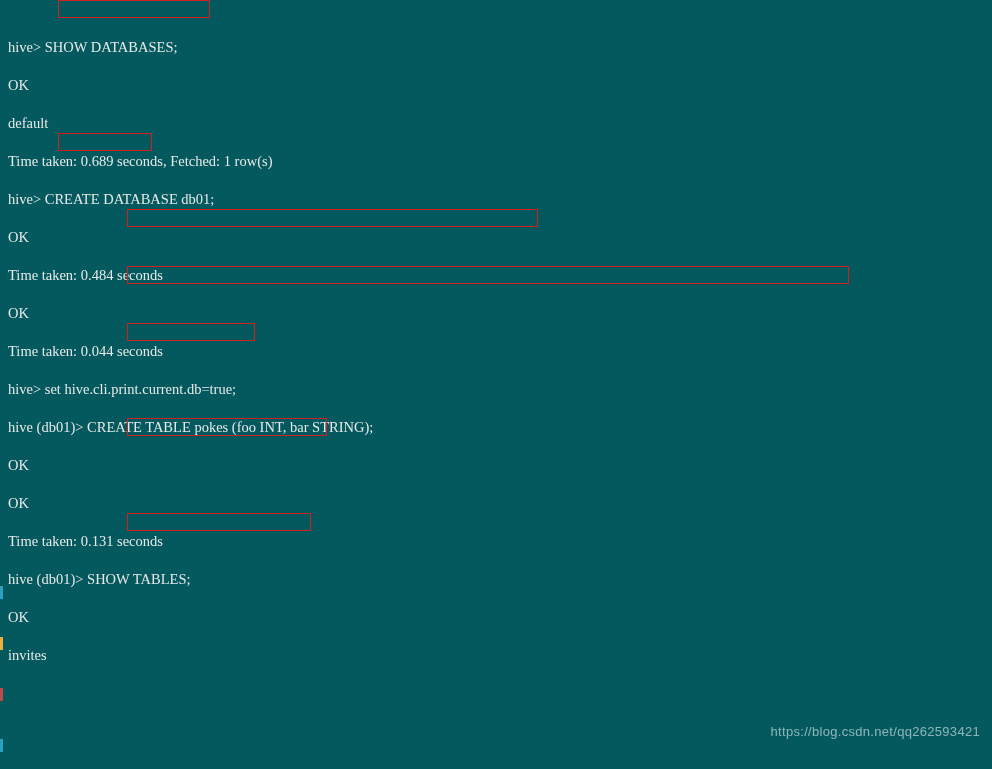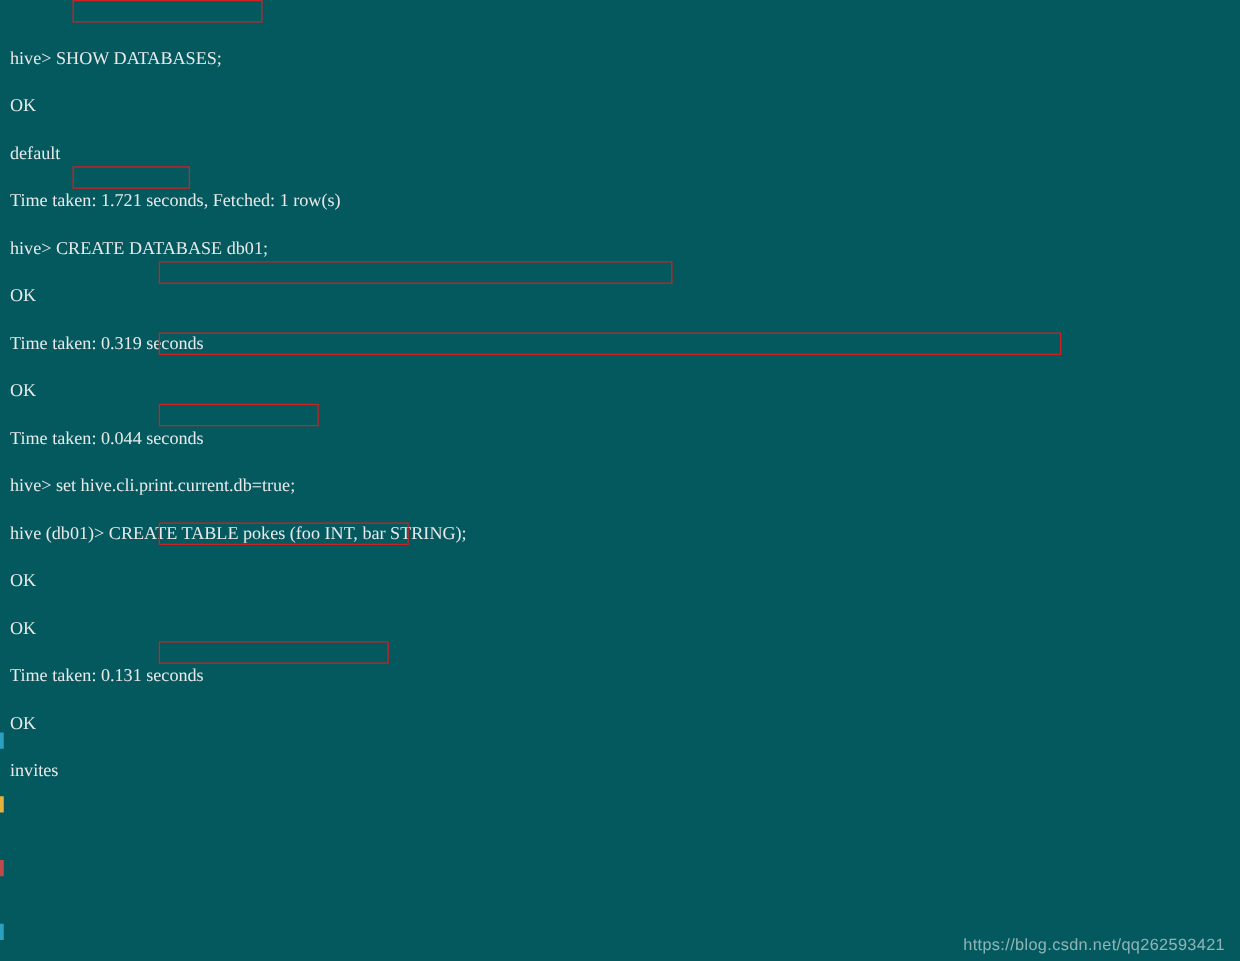--- a/index.html
+++ b/index.html
@@ -40,47 +40,48 @@
     width: 3px;
     height: 78px;
   }
   .sb {
     width: 3px;
     height: 13px;
   }
   .watermark {
     position: absolute;
     right: 12px;
-    bottom: 4px;
+    bottom: 28px;
     color: rgba(255,255,255,0.55);
     font-family: Arial, sans-serif;
     font-size: 13px;
     letter-spacing: 0.3px;
     z-index: 20;
   }
 </style>
 </head>
 <body>
 
 <div class="terminal">
 
 <span class="line"><span>hive&gt; </span><span>SHOW DATABASES;</span></span>
 <span class="line">OK</span>
 <span class="line">default</span>
-<span class="line">Time taken: 1.721 seconds, Fetched: 1 row(s)</span>
+<span class="line">Time taken: 0.689 seconds, Fetched: 1 row(s)</span>
 <span class="line">hive&gt; CREATE DATABASE db01;</span>
 <span class="line">OK</span>
-<span class="line">Time taken: 0.319 seconds</span>
+<span class="line">Time taken: 0.484 seconds</span>
 <span class="line">OK</span>
 <span class="line">Time taken: 0.044 seconds</span>
 <span class="line">hive&gt; set hive.cli.print.current.db=true;</span>
 <span class="line"><span>hive (db01)&gt; </span><span>CREATE TABLE pokes (foo INT, bar STRING);</span></span>
 <span class="line">OK</span>
 <span class="line">OK</span>
 <span class="line">Time taken: 0.131 seconds</span>
+<span class="line"><span>hive (db01)&gt; </span><span>SHOW TABLES;</span></span>
 <span class="line">OK</span>
 <span class="line">invites</span>
 
 
 
 
 
 
 
 

